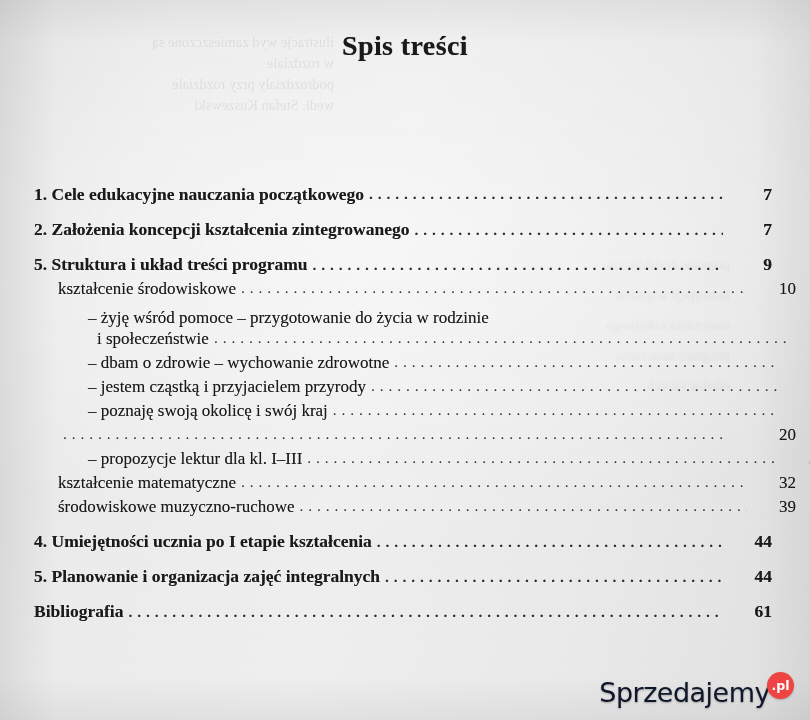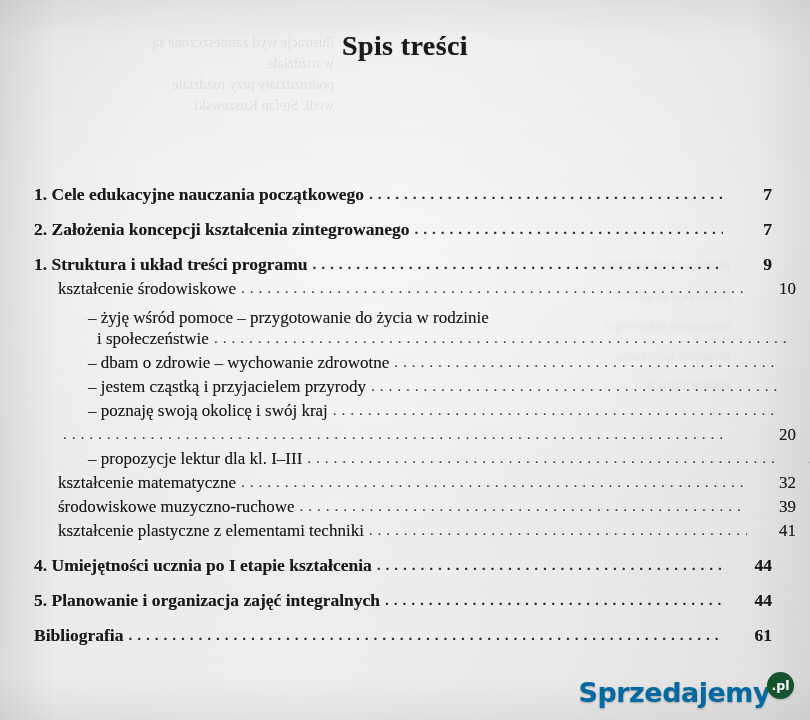--- a/index.html
+++ b/index.html
@@ -151,49 +151,49 @@
     font-size: 17px;
     font-weight: normal;
     padding-left: 54px;
   }
   .lvl2-cont {
     font-size: 17px;
     font-weight: normal;
     padding-left: 63px;
   }
 
-  .sp-lg  { margin-top: 14px; }
+  .sp-lg  { margin-top: 14px; align-items: flex-end; }
   .sp-md  { margin-top: 9px; }
   .sp-sm  { margin-top: 4px; align-items: center; }
   .sp-xs  { margin-top: 1px; }
 
   
   .watermark {
     position: absolute;
     right: 16px;
     bottom: 12px;
     display: flex;
     align-items: flex-start;
     user-select: none;
   }
   .wm-text {
     font-family: "DejaVu Sans", "Liberation Sans", sans-serif;
-    font-weight: bold;
+    font-weight: normal;
     font-size: 27px;
-    color: #0369a1;
+    color: #0f172a;
     letter-spacing: -0.5px;
     text-shadow: 0 1px 2px rgba(90,90,90,.45);
   }
   .wm-badge {
     margin-left: -3px;
     margin-top: -5px;
     width: 27px;
     height: 27px;
     border-radius: 50%;
-    background: #14532d;
+    background: #ef4444;
     color: #fff;
     font-family: "DejaVu Sans", "Liberation Sans", sans-serif;
     font-weight: bold;
     font-size: 12.5px;
     display: flex;
     align-items: center;
     justify-content: center;
     box-shadow: 0 1px 2px rgba(80,80,80,.35);
   }
 </style>
@@ -224,21 +224,21 @@
         <span class="label">1. Cele edukacyjne nauczania początkowego</span>
         <span class="leader"></span>
         <span class="page-num">7</span>
       </div>
       <div class="row lvl0 sp-lg">
         <span class="label">2. Założenia koncepcji kształcenia zintegrowanego</span>
         <span class="leader"></span>
         <span class="page-num">7</span>
       </div>
       <div class="row lvl0 sp-lg">
-        <span class="label">1. Struktura i układ treści programu</span>
+        <span class="label">5. Struktura i układ treści programu</span>
         <span class="leader"></span>
         <span class="page-num">9</span>
       </div>
       <div class="row lvl1 sp-sm">
         <span class="label">kształcenie środowiskowe</span>
         <span class="leader"></span>
         <span class="page-num">10</span>
       </div>
       <div class="row lvl2 sp-md">
         <span class="label">– żyję wśród pomoce – przygotowanie do życia w rodzinie</span>
@@ -277,25 +277,20 @@
       <div class="row lvl1 sp-sm">
         <span class="label">kształcenie matematyczne</span>
         <span class="leader"></span>
         <span class="page-num">32</span>
       </div>
       <div class="row lvl1 sp-sm">
         <span class="label">środowiskowe muzyczno-ruchowe</span>
         <span class="leader"></span>
         <span class="page-num">39</span>
       </div>
-      <div class="row lvl1 sp-sm">
-        <span class="label">kształcenie plastyczne z elementami techniki</span>
-        <span class="leader"></span>
-        <span class="page-num">41</span>
-      </div>
       <div class="row lvl0 sp-lg">
         <span class="label">4. Umiejętności ucznia po I etapie kształcenia</span>
         <span class="leader"></span>
         <span class="page-num">44</span>
       </div>
       <div class="row lvl0 sp-lg">
         <span class="label">5. Planowanie i organizacja zajęć integralnych</span>
         <span class="leader"></span>
         <span class="page-num">44</span>
       </div>

